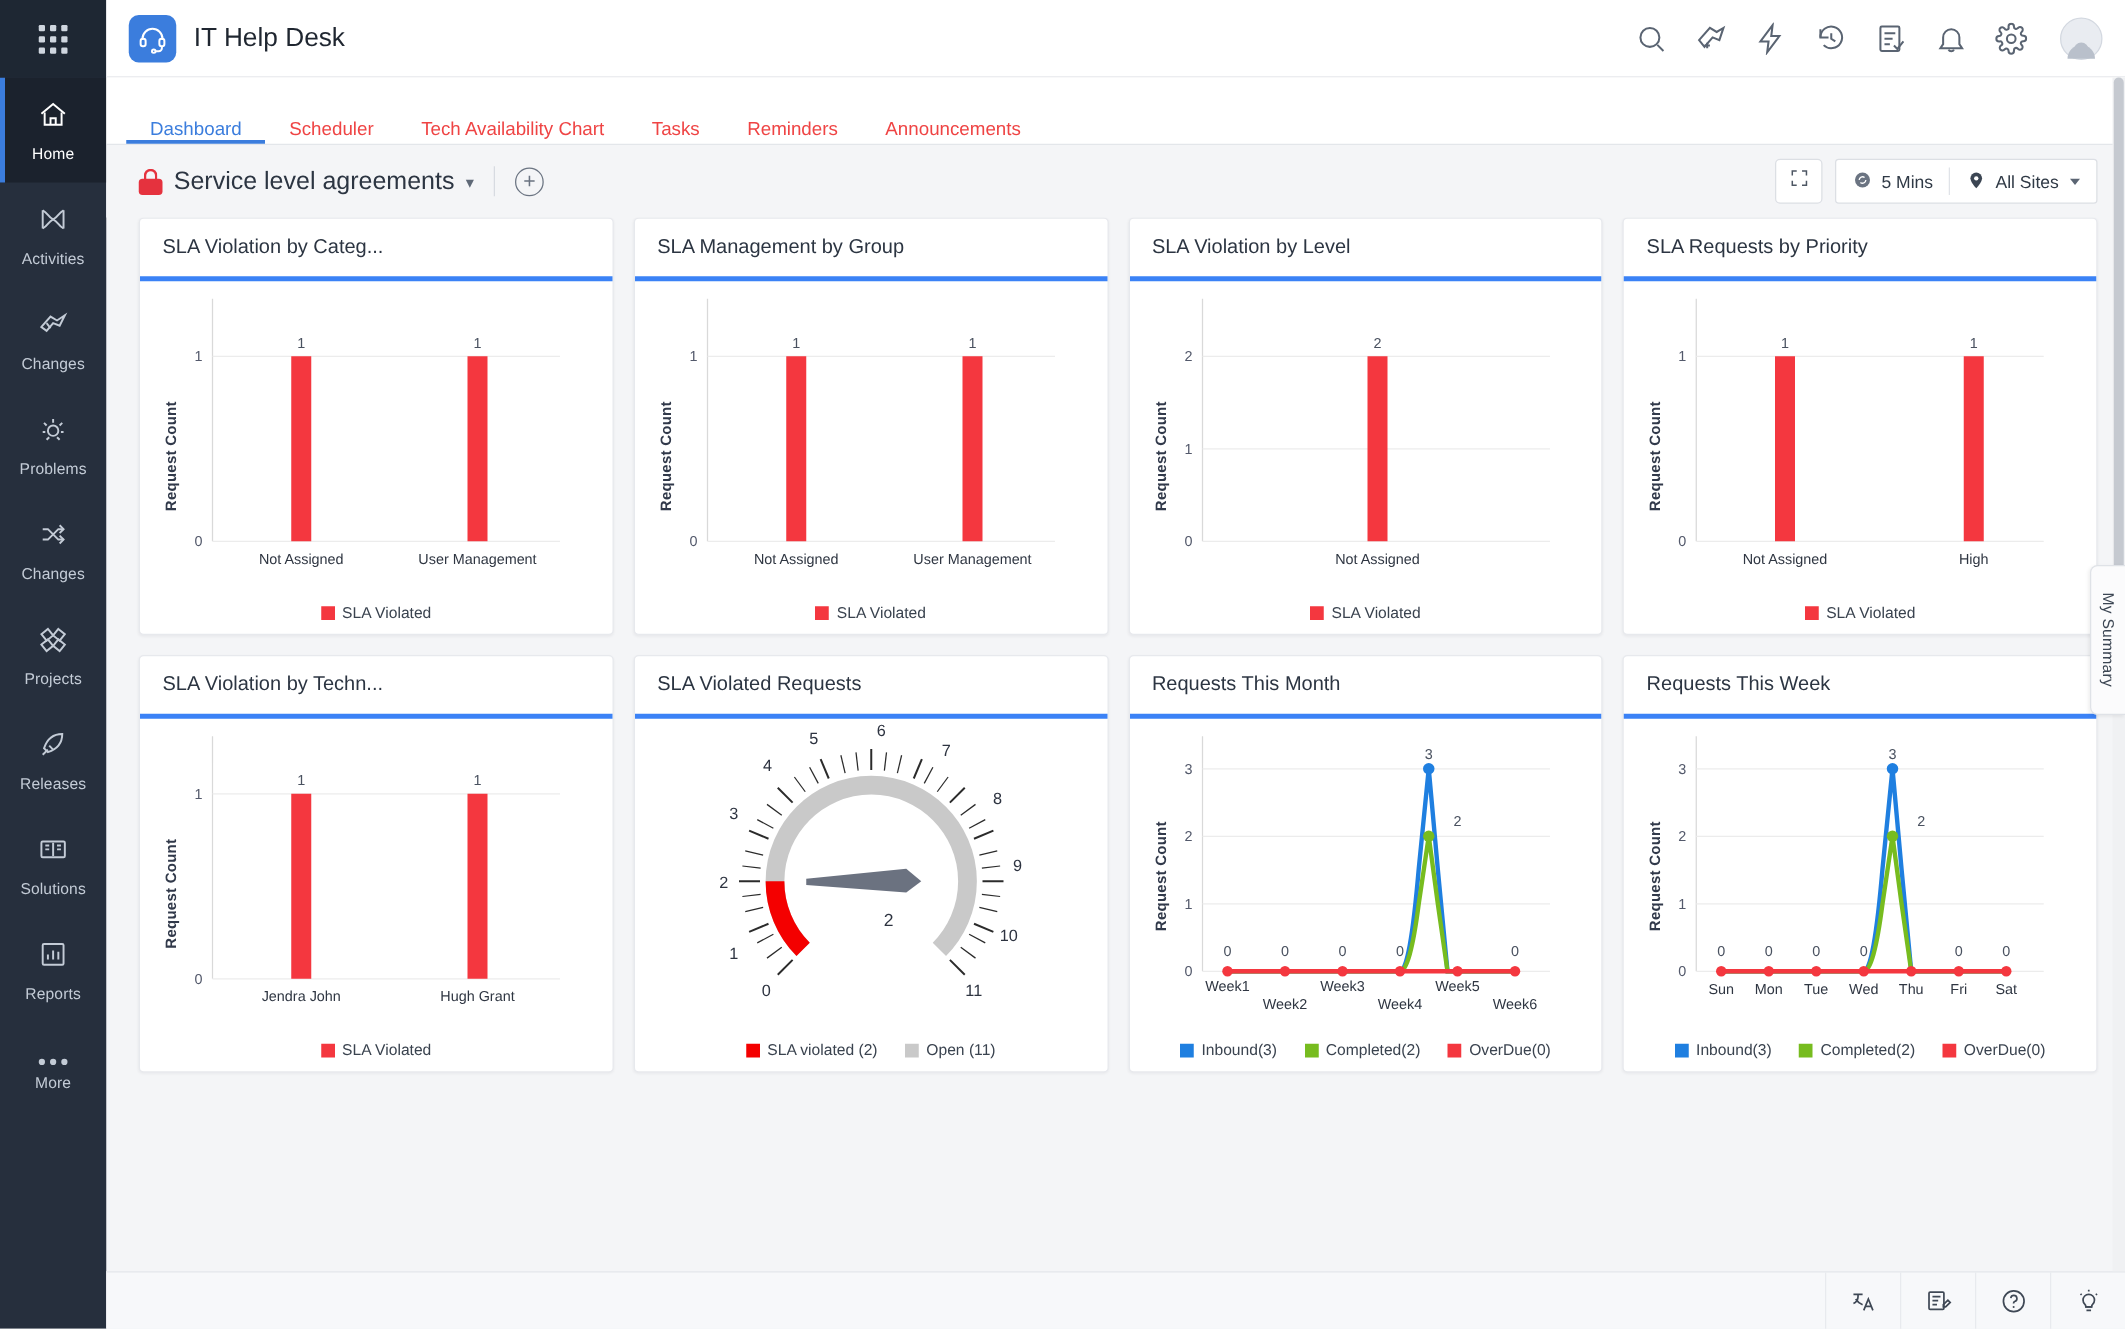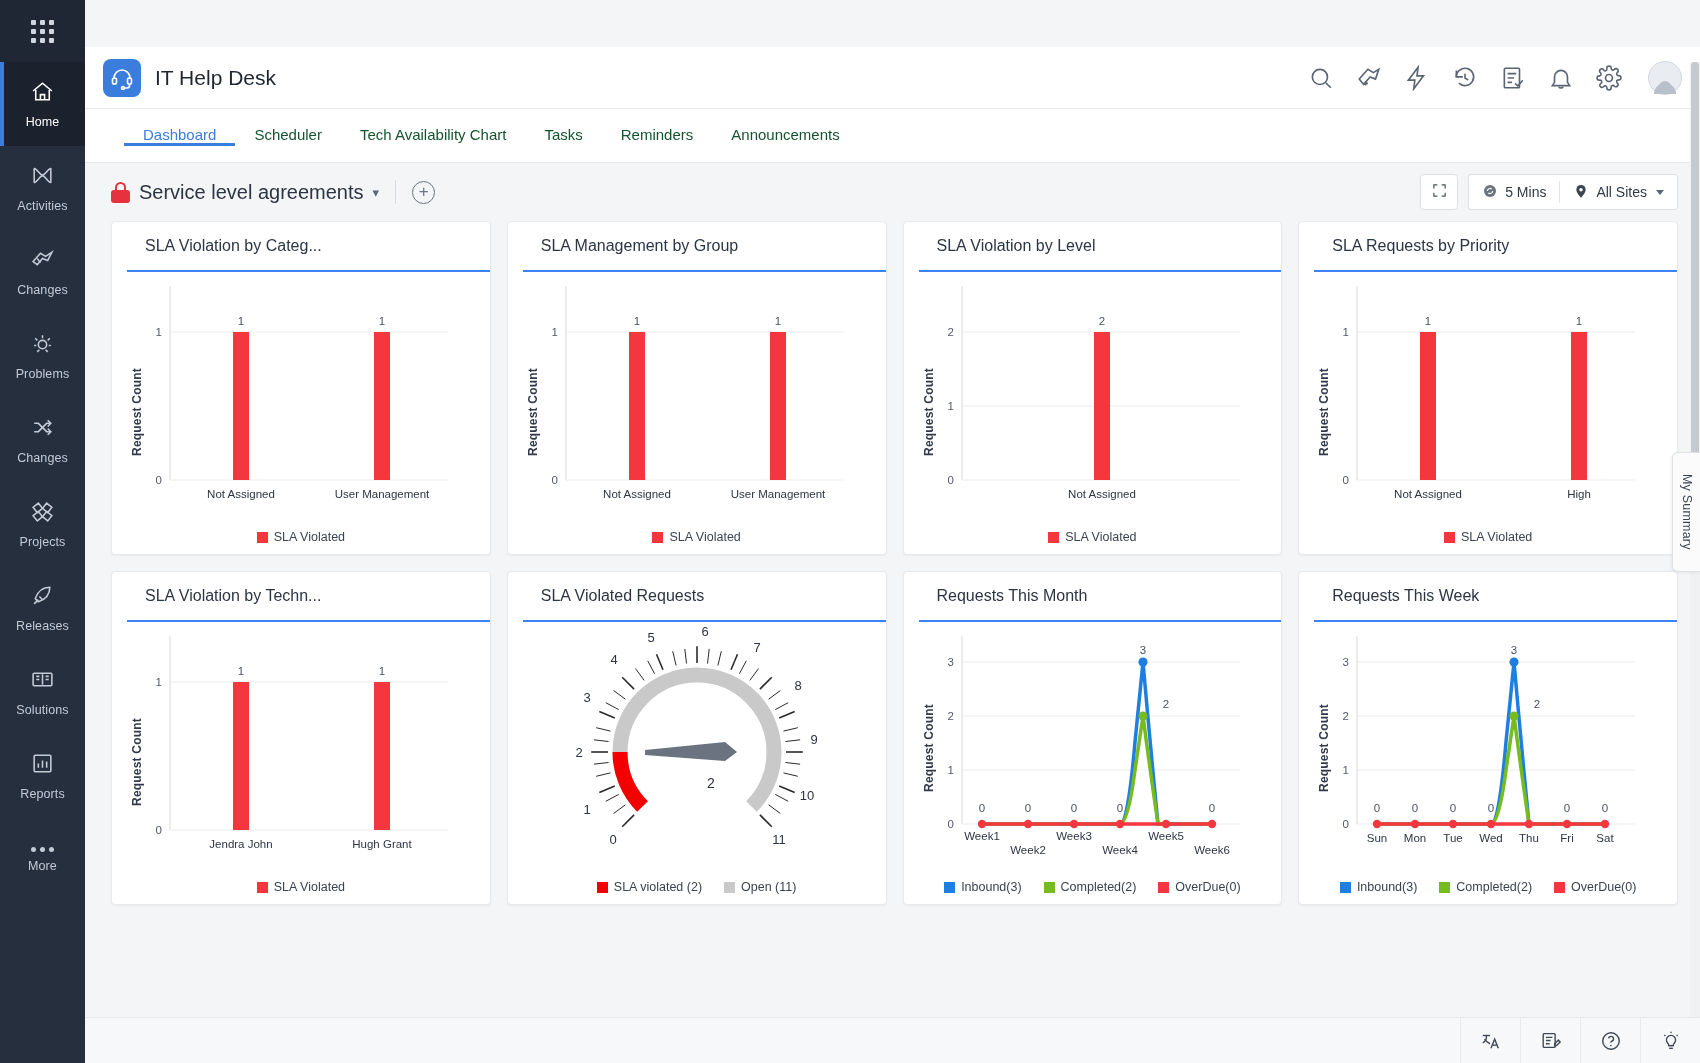--- a/index.html
+++ b/index.html
@@ -37,21 +37,21 @@
   .rail-item svg { width: 25px; height: 25px; stroke: currentColor; fill: none; stroke-width: 1.5; }
   .dots3 { display: flex; gap: 4px; }
   .dots3 i { width: 5px; height: 5px; border-radius: 50%; background: #c3cbd6; display: block; }
 
   
   .main { flex: 1; display: flex; flex-direction: column; min-width: 0; height: 1063px; }
 
   
   .topbar {
     height: 62px; background: #fff; border-bottom: 1px solid #e6e8ec;
-    display: flex; align-items: center; padding: 0 22px 0 18px; flex: 0 0 62px; margin-top: 47px;
+    display: flex; align-items: center; padding: 0 22px 0 18px; flex: 0 0 62px;
   }
   .brand { display: flex; align-items: center; gap: 14px; }
   .brand-logo {
     width: 38px; height: 38px; border-radius: 8px; background: #3b7ddd;
     display: flex; align-items: center; justify-content: center;
   }
   .brand-logo svg { width: 24px; height: 24px; stroke: #fff; fill: none; stroke-width: 1.6; }
   .brand-title { font-size: 21px; color: #1f2630; font-weight: 400; }
   .top-actions { margin-left: auto; display: flex; align-items: center; gap: 22px; }
   .ticon { width: 26px; height: 26px; cursor: pointer; color: #5a6472; display: block; }
@@ -62,25 +62,25 @@
     justify-content: center; overflow: hidden; cursor: pointer; margin-left: 4px;
   }
   .avatar .head { width: 12px; height: 12px; border-radius: 50%; background: #b9c0cb; margin-bottom: 1px; }
   .avatar .body { width: 22px; height: 11px; border-radius: 11px 11px 0 0; background: #b9c0cb;
                   position: absolute; margin-top: 19px; }
   .avatar-wrap { position: relative; width: 34px; height: 34px; }
 
   
   .tabs {
     height: 54px; background: #fff; border-bottom: 1px solid #e3e6ea;
-    display: flex; align-items: center; padding-left: 39px; flex: 0 0 54px;
+    display: flex; align-items: flex-end; padding-left: 16px; flex: 0 0 54px;
   }
   .tab {
     display: flex; align-items: center; padding: 0 19px; font-size: 15px;
-    color: #14532d; cursor: pointer; border-bottom: 3px solid transparent;
+    color: #ef4444; cursor: pointer; border-bottom: 3px solid transparent;
   }
   .tab.active { color: #3b7ddd; border-bottom-color: #3b7ddd; }
 
   
   .dash-bar {
     height: 58px; display: flex; align-items: center; padding: 0 22px 0 26px; flex: 0 0 58px;
     background: #f4f5f7;
   }
   .lock { width: 19px; height: 21px; position: relative; margin-right: 9px; }
   .lock .shackle {
@@ -115,22 +115,22 @@
 
   
   .canvas { flex: 1; overflow: hidden; padding: 0 22px 0 26px; position: relative; }
   .row { display: flex; gap: 16px; margin-bottom: 16px; }
   .card {
     background: #fff; border: 1px solid #e7e9ed; border-radius: 4px;
     flex: 1 1 0; min-width: 0; display: flex; flex-direction: column;
     box-shadow: 0 1px 2px rgba(30,40,60,.05);
   }
   .card-head {
-    height: 50px; border-bottom: 2px solid #3b82f6; display: flex; align-items: center;
-    padding: 0 18px; font-size: 16px; color: #2c3542; flex: 0 0 50px; margin-left: 15px;
+    height: 50px; border-bottom: 4px solid #3b82f6; display: flex; align-items: center;
+    padding: 0 18px; font-size: 16px; color: #2c3542; flex: 0 0 50px;
   }
   .card-body { flex: 1; position: relative; }
   .legend {
     display: flex; align-items: center; justify-content: center; gap: 22px;
     height: 34px; font-size: 12.5px; color: #3a434f;
   }
   .legend .it { display: flex; align-items: center; gap: 6px; }
   .swatch { width: 11px; height: 11px; display: block; }
 
   .ylab {

